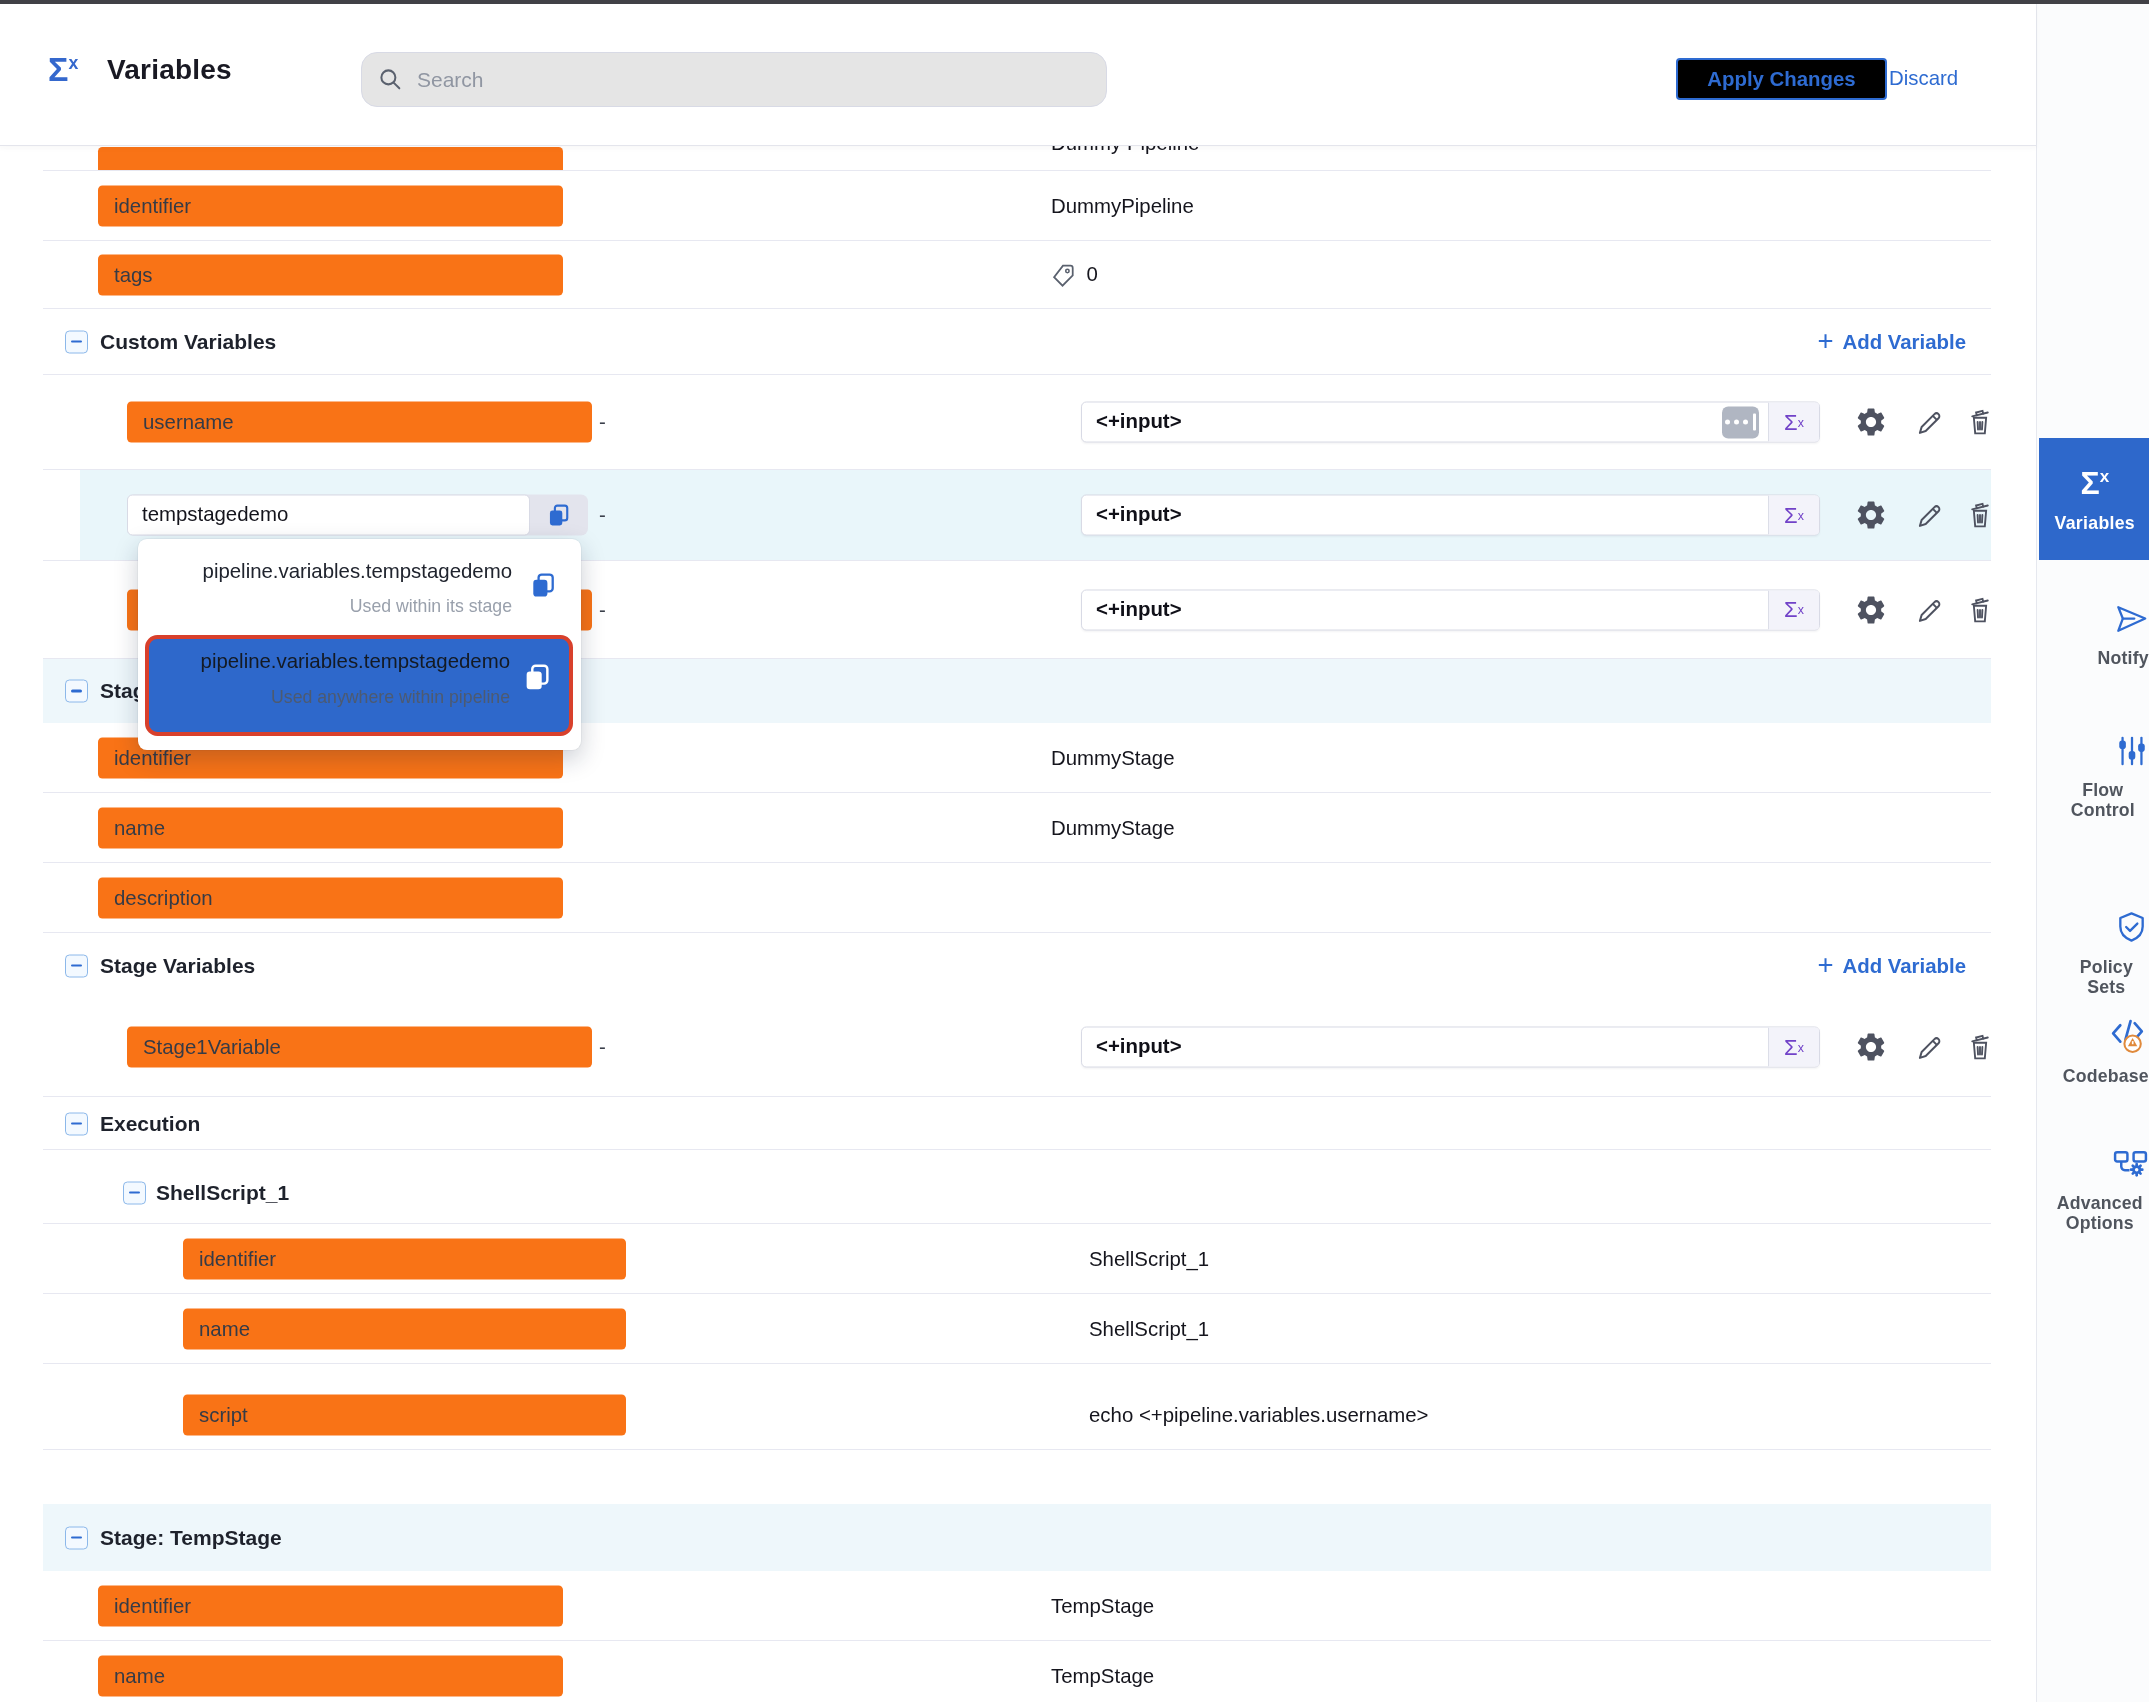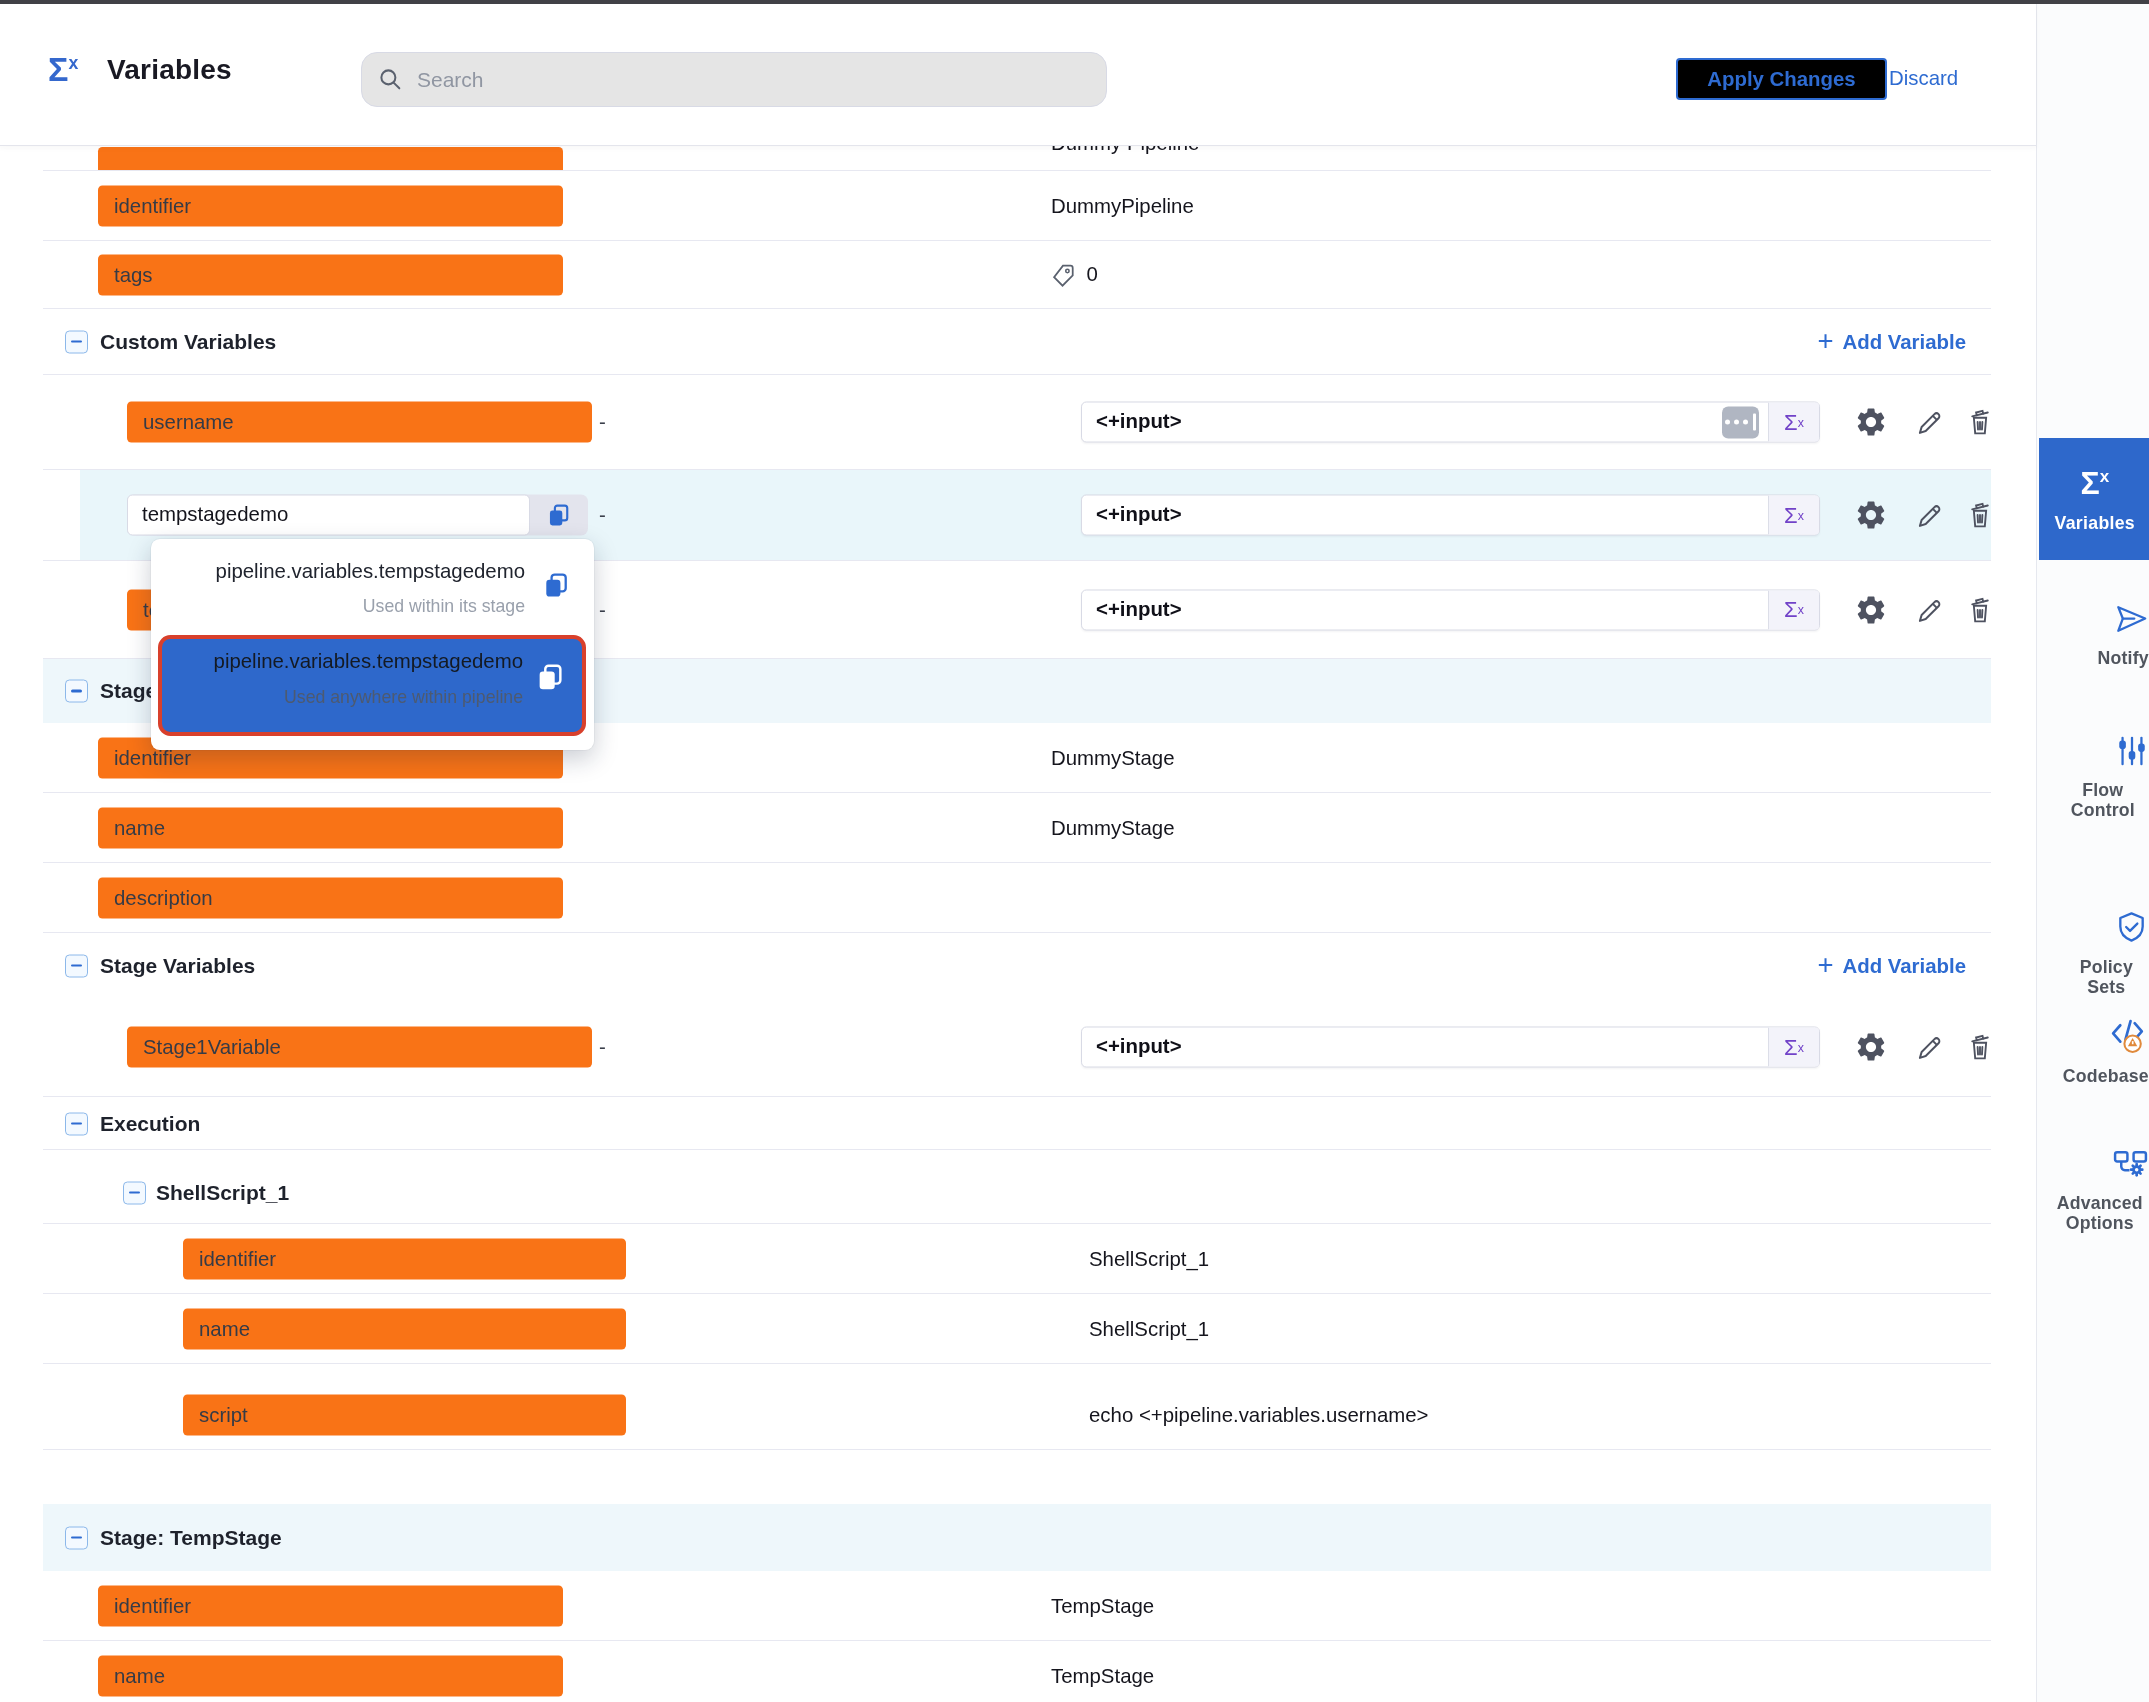--- a/index.html
+++ b/index.html
@@ -72,21 +72,21 @@
   .icon-btn { position:absolute; top:50%; transform:translateY(-50%); width:34px; height:34px; cursor:pointer; }
   .ic-gear { left:1811px; } .ic-pencil { left:1867px; } .ic-trash { left:1920px; }
 
   
   .name-combo { position:absolute; left:84px; top:50%; transform:translateY(-50%); width:461px; height:41px; background:#e3e4ed; border-radius:7px; }
   .name-combo .white { position:absolute; left:0; top:0; width:403px; height:41px; background:#fff; border:1.8px solid #d8dae5; border-radius:5.3px; }
   .name-combo .white span { position:absolute; left:14px; line-height:37px; font-size:20.4px; color:#14141c; }
   .name-combo .copyseg { position:absolute; right:0; top:0; width:59px; height:41px; display:flex; align-items:center; justify-content:center; cursor:pointer; }
 
   
-  .popup { position:absolute; left:151px; top:539px; width:443px; height:211px; background:#fff; border-radius:8.9px;
+  .popup { position:absolute; left:138px; top:539px; width:443px; height:211px; background:#fff; border-radius:8.9px;
            box-shadow:0 8.9px 25px rgba(20,30,60,.22), 0 0 0 0.9px rgba(20,30,60,.04); z-index:50; }
   .pp-title { position:absolute; right:69px; top:21px; font-size:20.4px; color:#20242e; cursor:pointer; }
   .pp-sub { position:absolute; right:69px; top:57px; font-size:17.7px; color:#99a0ac; }
   .pp-copy1 { position:absolute; right:23px; top:32px; }
   .pp-box { position:absolute; left:7px; right:8px; top:96px; height:101px; background:#2e68cb; border:4.4px solid #d8402c; border-radius:12.4px; cursor:pointer; }
   .pp-box .t { position:absolute; right:59px; top:10.6px; font-size:20.4px; color:#141a23; }
   .pp-box .s { position:absolute; right:59px; top:48px; font-size:17.7px; color:#4d5a70; }
   .pp-copy2 { position:absolute; right:16px; top:23px; }
 
   

